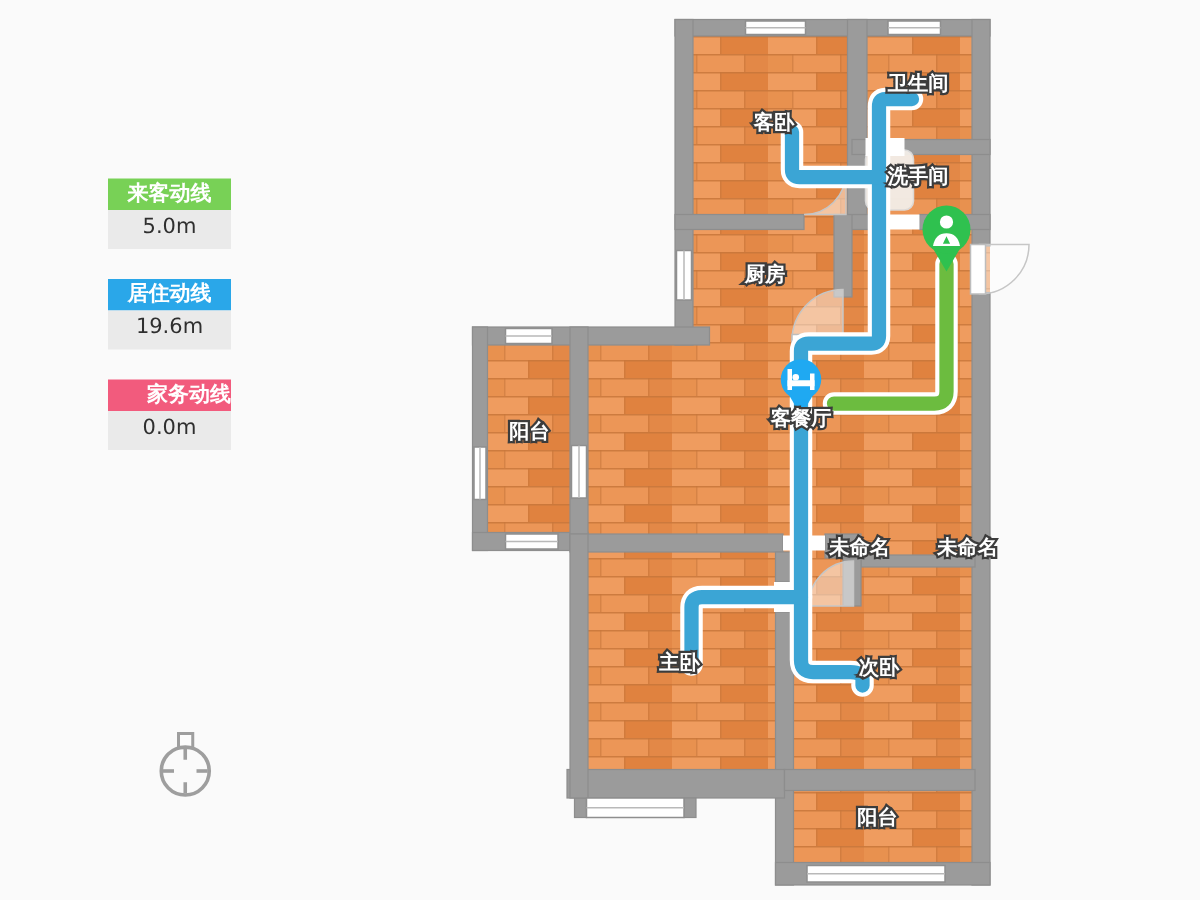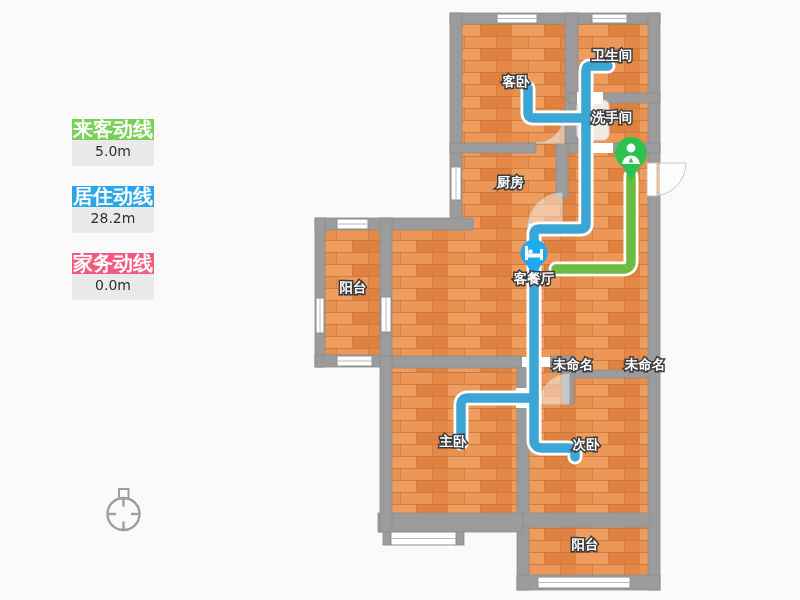--- a/index.html
+++ b/index.html
@@ -15,24 +15,24 @@
   .route-casing{fill:none;stroke:#FFFFFF;stroke-width:15;stroke-linecap:round;stroke-linejoin:round;}
   .route-green{fill:none;stroke:#6CBC3F;stroke-width:9.5;stroke-linecap:round;stroke-linejoin:round;}
   .route-blue{fill:none;stroke:#3BA5D5;stroke-width:9.5;stroke-linecap:round;stroke-linejoin:round;}
   .rlabel{font:bold 13.5px "DejaVu Sans",sans-serif;fill:#FFFFFF;stroke:#3C3C3C;stroke-width:3px;
           paint-order:stroke;text-anchor:middle;}
   .compassline{stroke:#9E9E9E;stroke-width:2.4;fill:none;}
   
   .legend{position:absolute;left:72px;top:119px;width:82px;}
   .legend-item{margin-bottom:20px;cursor:pointer;}
   .legend-head{height:21px;line-height:21px;text-align:center;color:#FFFFFF;
-               font-size:20px;font-weight:bold;}
+               font-size:14px;font-weight:bold;}
   .legend-head.g{background:#78D156;}
   .legend-head.b{background:#2AA7E9;}
-  .legend-head.p{background:#F25B7D;}
+  .legend-head.p{background:#F25B7D;text-align:right;}
   .legend-value{height:26px;line-height:22px;text-align:center;background:#EAEAEA;
                 color:#2F2F2F;font-size:14px;}
 </style>
 </head>
 <body>
 
 <div id="stage">
 
 <svg id="plan-svg" width="800" height="600" viewBox="0 0 800 600">
   <defs>
@@ -206,21 +206,21 @@
   </g>
 </svg>
 
 <div class="legend">
   <div class="legend-item">
     <div class="legend-head g">来客动线</div>
     <div class="legend-value">5.0m</div>
   </div>
   <div class="legend-item">
     <div class="legend-head b">居住动线</div>
-    <div class="legend-value">28.2m</div>
+    <div class="legend-value">19.6m</div>
   </div>
   <div class="legend-item">
     <div class="legend-head p">家务动线</div>
     <div class="legend-value">0.0m</div>
   </div>
 </div>
 
 </div>
 
 </body></html>

